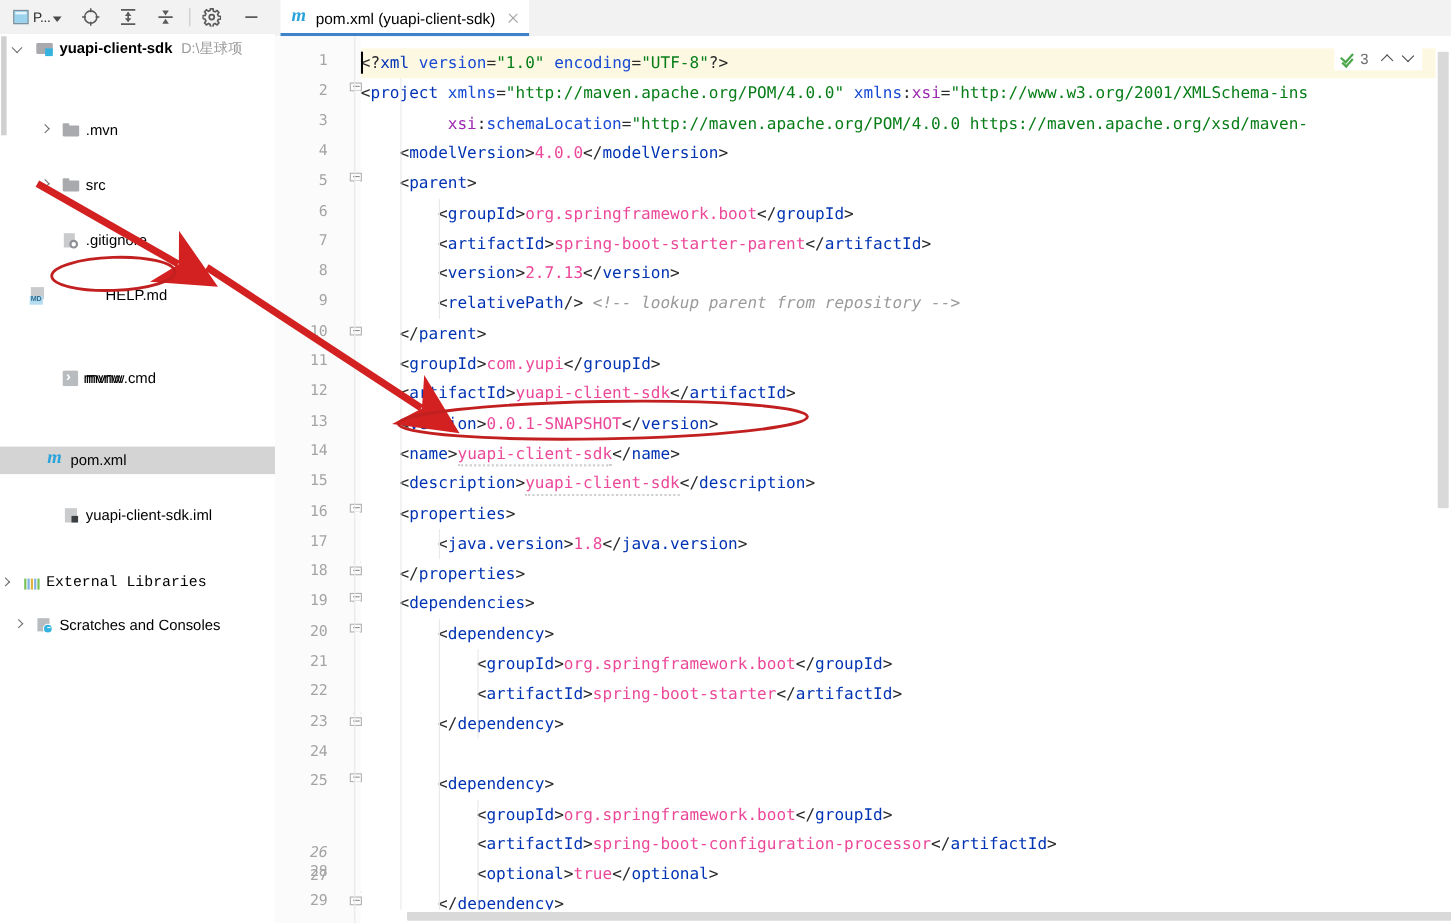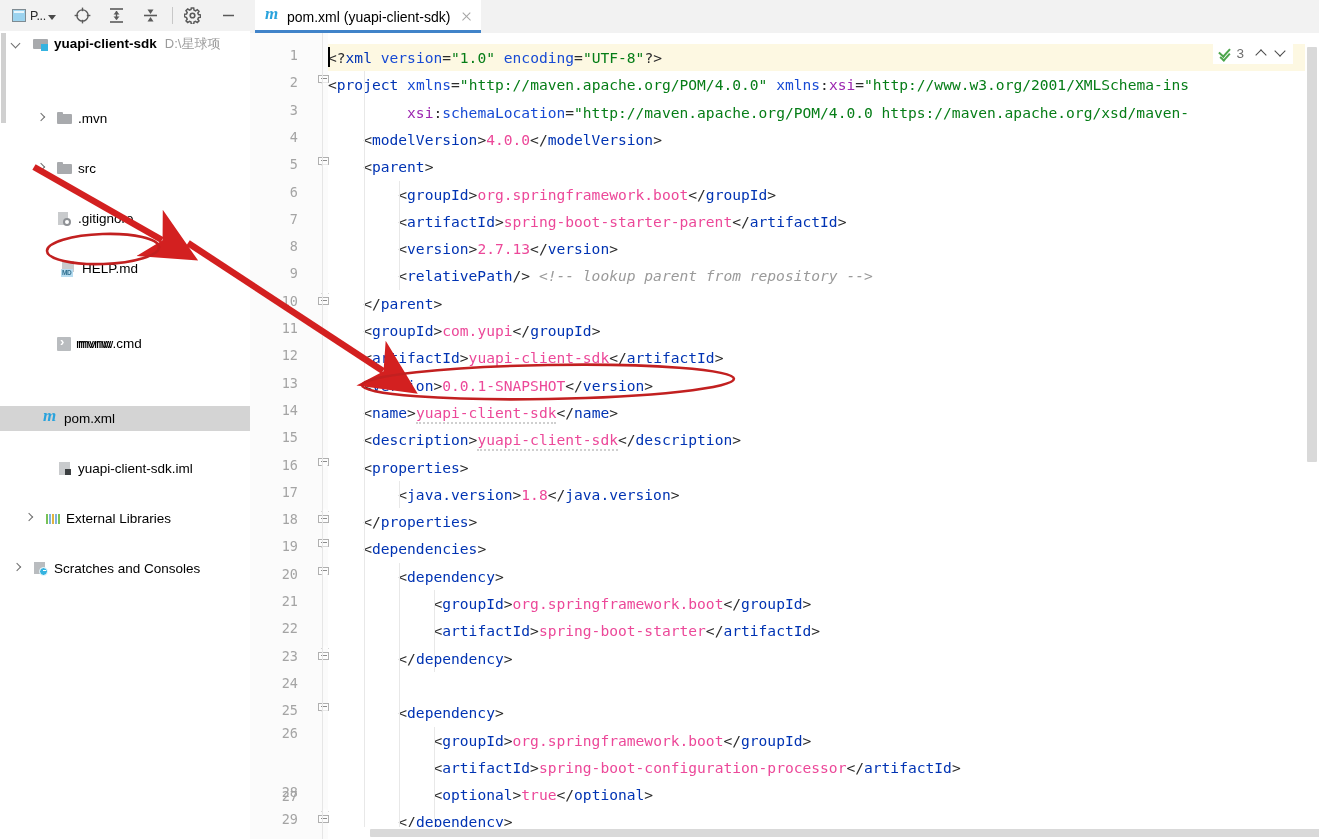--- a/index.html
+++ b/index.html
@@ -196,21 +196,21 @@
         <span class="twisty closed"></span>
         <span class="ic ic-folder" style="margin-left:10px;"></span>
         <span class="tr-label">src</span>
       </div>
 
       <div class="tree-row" style="top:100px;padding-left:57px;">
         <span class="ic ic-git"></span>
         <span class="tr-label">.gitignore</span>
       </div>
 
-      <div class="tree-row" style="top:125px;padding-left:61px;">
+      <div class="tree-row" style="top:125px;padding-left:27px;gap:48px;">
         <span class="ic ic-md"></span>
         <span class="tr-label">HELP.md</span>
       </div>
 
       <div class="tree-row" style="top:175px;padding-left:57px;">
         <span class="ic ic-cmd"></span>
         <span class="tr-label">mvnw.cmd</span>
       </div>
 
       <div class="tree-row" style="top:150px;padding-left:57px;">
@@ -221,21 +221,21 @@
       <div class="tree-row sel" style="top:200px;padding-left:43px;">
         <span class="ic ic-maven"></span>
         <span class="tr-label">pom.xml</span>
       </div>
 
       <div class="tree-row" style="top:225px;padding-left:57px;">
         <span class="ic ic-iml"></span>
         <span class="tr-label">yuapi-client-sdk.iml</span>
       </div>
 
-      <div class="tree-row" style="top:250px;padding-left:24px;">
+      <div class="tree-row" style="top:262px;padding-left:0;font-family:Liberation Mono, monospace;">
         <span class="twisty closed"></span>
         <span class="ic ic-extlib" style="margin-left:10px;"></span>
         <span class="tr-label">External Libraries</span>
       </div>
 
       <div class="tree-row" style="top:275px;padding-left:12px;">
         <span class="twisty closed"></span>
         <span class="ic ic-scratch" style="margin-left:10px;">
             <i class="scr-hand"></i>
           </span>
@@ -374,21 +374,21 @@
             <span class="ln">24</span>
           </div>
           <div class="gutter-line" style="top: 666.2px;">
             <span class="ln">25</span>
             <span class="fold" style="top: 4px;">
               <i class="fbox"></i>
               <i class="ftip"></i>
               <i class="fdash"></i>
             </span>
           </div>
-          <div class="gutter-line" style="top: 689px;">
+          <div class="gutter-line" style="top: 731px; font-style: italic;">
             <span class="ln">26</span>
           </div>
           <div class="gutter-line" style="top: 720.8px; margin-top: 31px;">
             <span class="ln">27</span>
           </div>
           <div class="gutter-line" style="top: 748.1px;">
             <span class="ln">28</span>
           </div>
           <div class="gutter-line" style="top: 775.4px;">
             <span class="ln">29</span>

